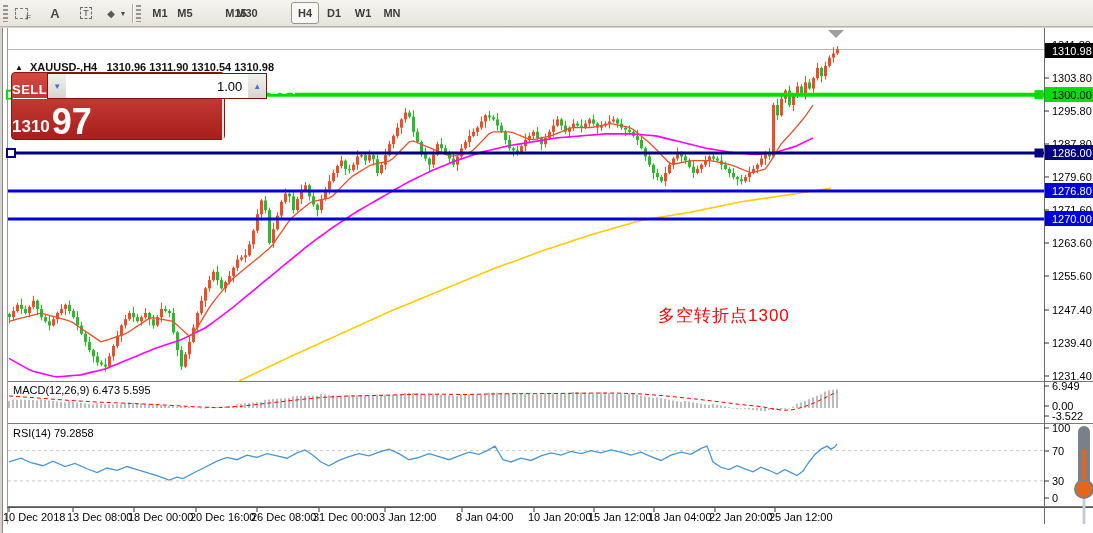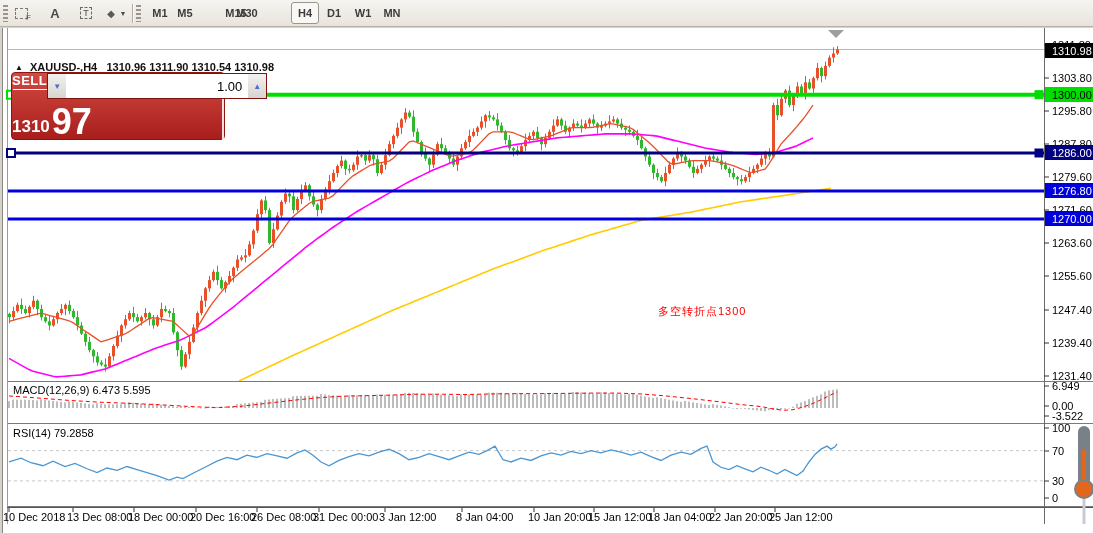--- a/index.html
+++ b/index.html
@@ -30,36 +30,36 @@
   #hdr { position:absolute; left:12px; top:33px; font-size:11px; font-weight:bold;
     color:#111; white-space:nowrap;text-align:right; }
   #hdr .tri { font-size:8px; position:relative; top:-1px; margin-right:4px; }
 
   
   #oct { position:absolute; left:8px; top:44px; width:214px; height:68px;
     background:linear-gradient(#d24a42,#a81e1c); border:1px solid #8c1512;
     border-radius:4px; color:#fff; }
   #oct .toprow { position:absolute; left:0; top:0; width:100%; height:26px; display:flex; }
   .octbtn { width:57px; height:26px; display:flex; flex-direction:column; align-items:center;
-    justify-content:flex-start; font-size:13px; font-weight:bold; letter-spacing:.5px; }
+    justify-content:flex-end; font-size:13px; font-weight:bold; letter-spacing:.5px; }
   .octbtn .ul { width:34px; height:1px; background:#fff; margin-top:1px; }
   #vol { flex:1; height:26px; background:#fff; border:1px solid #7d120f; display:flex; }
   #vol .step { width:18px; background:linear-gradient(#f2f1ef,#d8d5d0); color:#4a6cd4;
     font-size:8px; display:flex; align-items:center; justify-content:center; }
   #vol input { flex:1; border:0; outline:0; text-align:right; padding-right:6px;
     font-size:13px; color:#000; font-family:"Liberation Sans",sans-serif; }
   #oct .prices { position:absolute; left:0; top:26px; width:100%; height:42px; display:flex; }
   .pcell { flex:1; display:flex; align-items:flex-end; 
     padding-bottom:3px; }
   .pcell:first-child { border-right:2px solid rgba(255,255,255,.85); }
   .psm { font-size:17px; font-weight:bold; margin-right:2px; line-height:1; padding-bottom:3px; }
   .pbig { font-size:36px; font-weight:bold; line-height:.9; }
 
   
-  #anno { position:absolute; left:655px; top:276px; font-size:11px; color:#ff0000;
+  #anno { position:absolute; left:655px; top:276px; font-size:17px; color:#ff0000;
     letter-spacing:1px; white-space:nowrap; }
 </style>
 </head>
 <body>
 
 <div id="stage">
 
   <div id="toolbar">
     <div class="grip" style="left:3px"></div>
     <div class="tbtn" style="left:12px;width:24px">

